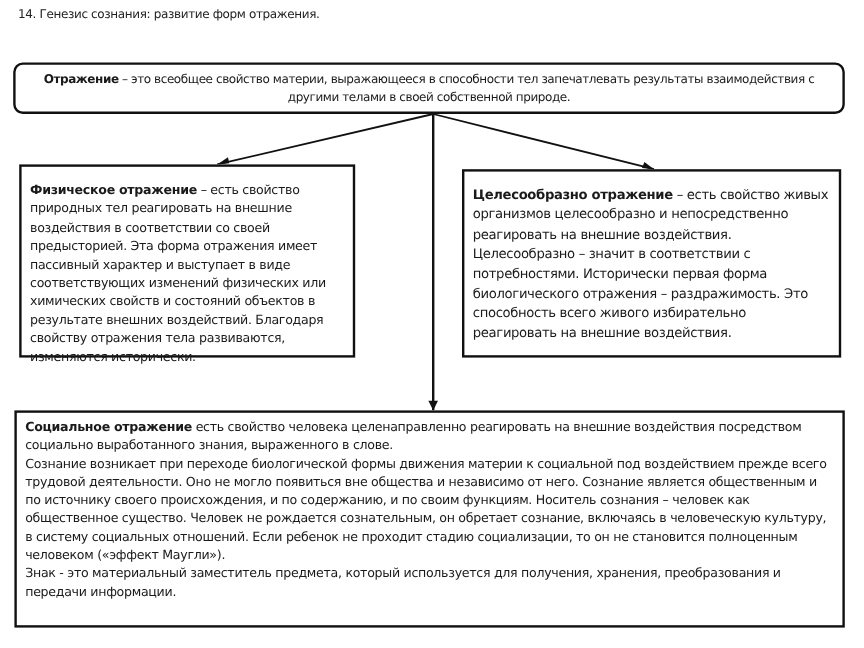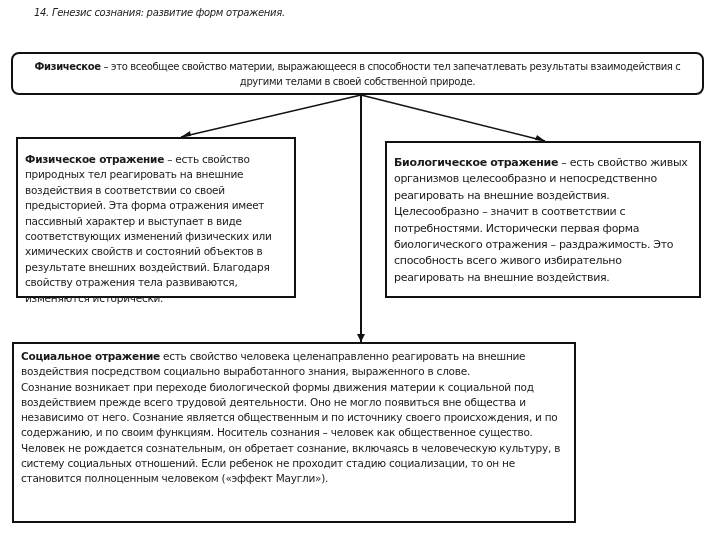--- a/index.html
+++ b/index.html
@@ -1,53 +1,54 @@
 <!DOCTYPE html>
 <html><head>
   <meta charset="utf-8">
   <style>
     html, body { margin:0; padding:0; }
     body { width:720px; height:540px; background:#ffffff; position:relative; overflow:hidden;
            font-family:"DejaVu Sans", sans-serif; color:#1a1a1a; }
-    .title { position:absolute; left:34px; top:7px; font-size:10px; letter-spacing:-0.3px; color:#222;font-style:italic; }
+    .title { position:absolute; left:15px; top:7px; font-size:10px; letter-spacing:-0.3px; color:#222; }
     .box { position:absolute; box-sizing:border-box; background:#fff; }
     .top-box { left:11px; top:52px; width:693px; height:43px; border:2.5px solid #111; border-radius:8px;
                font-size:10px; text-align:center; line-height:15px; padding:5px 10px 0; letter-spacing:-0.35px; }
     .left-box { left:16px; top:137px; width:280px; height:161px; border:2px solid #111;
                 font-size:10.5px; line-height:15.4px; padding:13px 6px 0 7px; letter-spacing:-0.25px; }
     .right-box { left:385px; top:141px; width:316px; height:157px; border:2px solid #111;
                  font-size:11px; line-height:16.4px; padding:12px 6px 0 7px; letter-spacing:-0.3px; }
-    .bottom-box { left:12px; top:342px; width:564px; height:181px; border:2.5px solid #111;
+    .bottom-box { left:12px; top:342px; width:692px; height:181px; border:2.5px solid #111;
                   font-size:10.5px; line-height:15.3px; padding:5px 6px 4px 7px; letter-spacing:-0.25px; }
     .bottom-box p { margin:0; }
     b { font-weight:bold; }
     svg.arrows { position:absolute; left:0; top:0; }
   </style>
 </head>
 <body>
 
 <div class="title">14. Генезис сознания: развитие форм отражения.</div>
 
 <svg class="arrows" width="720" height="540">
   <line x1="361" y1="95" x2="181" y2="137" stroke="#111" stroke-width="1.5"></line>
   <polygon points="181,137 190,131 191,136" fill="#111"></polygon>
   <line x1="361" y1="95" x2="545" y2="141" stroke="#111" stroke-width="1.5"></line>
   <polygon points="545,141 535,140 537,135" fill="#111"></polygon>
   <line x1="361" y1="95" x2="361" y2="342" stroke="#111" stroke-width="2"></line>
   <polygon points="361,342 357,334 365,334" fill="#111"></polygon>
 </svg>
 
 <div class="box top-box">
-  <b>Физическое</b><span> – это всеобщее свойство материи, выражающееся в способности тел запечатлевать результаты взаимодействия с другими телами в своей собственной природе.</span>
+  <b>Отражение</b><span> – это всеобщее свойство материи, выражающееся в способности тел запечатлевать результаты взаимодействия с другими телами в своей собственной природе.</span>
 </div>
 
 <div class="box left-box">
   <b>Физическое отражение</b><span> – есть свойство природных тел реагировать на внешние воздействия в соответствии со своей предысторией. Эта форма отражения имеет пассивный характер и выступает в виде соответствующих изменений физических или химических свойств и состояний объектов в результате внешних воздействий. Благодаря свойству отражения  тела развиваются, изменяются исторически.</span>
 </div>
 
 <div class="box right-box">
-  <b>Биологическое отражение</b><span> – есть свойство живых организмов целесообразно и непосредственно реагировать на внешние воздействия. Целесообразно – значит в соответствии с потребностями.  Исторически первая форма биологического отражения – раздражимость. Это способность всего живого избирательно реагировать на внешние воздействия.</span>
+  <b>Целесообразно отражение</b><span> – есть свойство живых организмов целесообразно и непосредственно реагировать на внешние воздействия. Целесообразно – значит в соответствии с потребностями.  Исторически первая форма биологического отражения – раздражимость. Это способность всего живого избирательно реагировать на внешние воздействия.</span>
 </div>
 
 <div class="box bottom-box">
   <p><b>Социальное отражение</b><span> есть свойство человека целенаправленно реагировать на внешние воздействия посредством социально выработанного знания, выраженного в слове.</span></p>
   <p>Сознание возникает при переходе биологической формы движения материи к социальной под воздействием прежде всего трудовой деятельности. Оно не могло появиться вне общества и независимо от него. Сознание является общественным и по источнику своего происхождения, и по содержанию, и по своим  функциям. Носитель сознания – человек как общественное существо. Человек не рождается сознательным, он обретает сознание, включаясь в человеческую культуру, в систему социальных отношений. Если ребенок не проходит стадию социализации, то он не становится полноценным человеком («эффект Маугли»).</p>
+  <p>Знак - это материальный заместитель предмета, который используется для получения, хранения, преобразования и передачи информации.</p>
 </div>
 
 </body></html>

